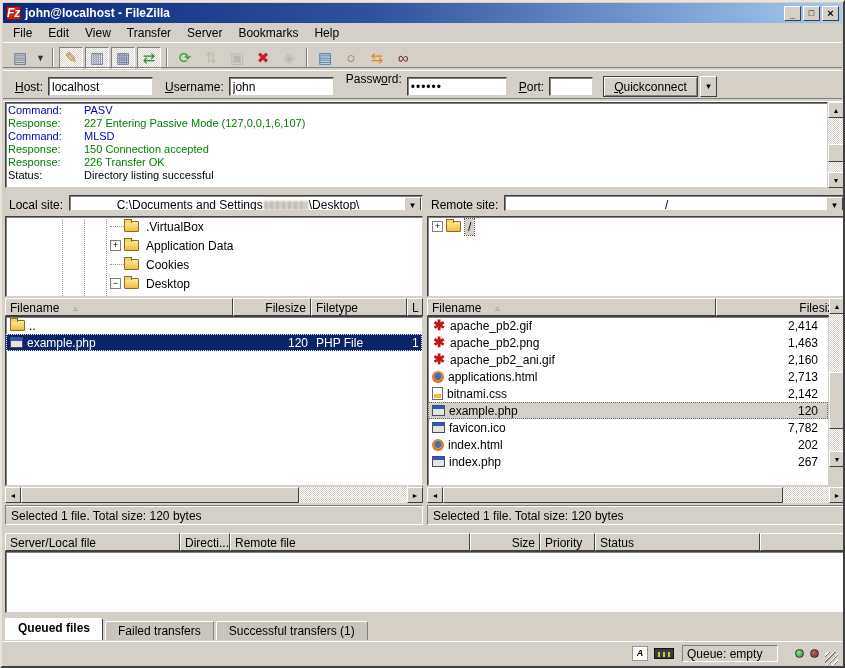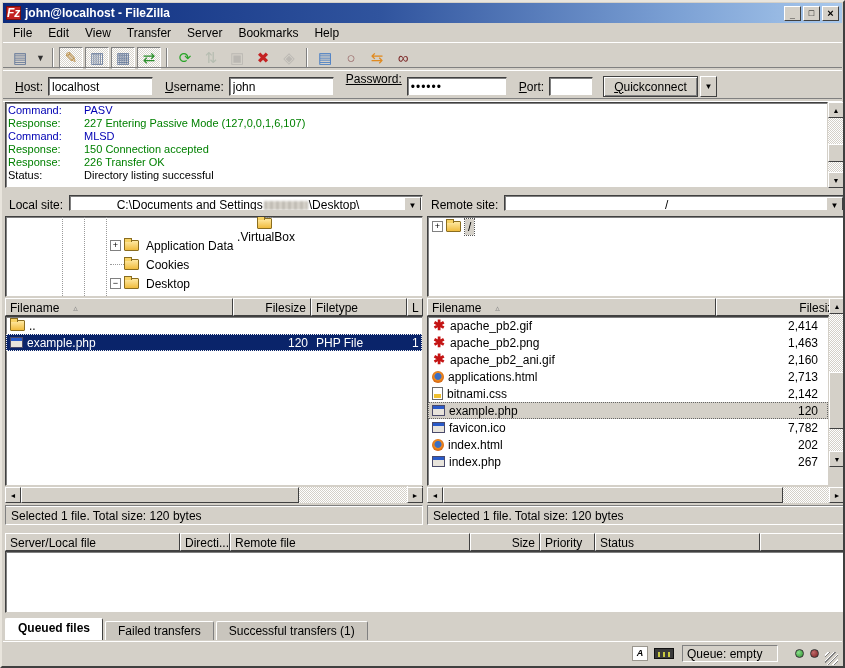--- a/index.html
+++ b/index.html
@@ -156,21 +156,21 @@
       <div class="tb-btn" style="color: rgb(224, 138, 32);">⇆</div>
       <div class="tb-btn" style="color: rgb(122, 36, 36);">∞</div>
     </div>
 
   <div id="qcbar">
     <span id="qc-fields" style="display:flex;align-items:center;">
         <div class="qc-label" style="margin: 0px 5px 0px 12px;"><span><u>H</u>ost:</span></div>
         <input class="qc-input field" value="localhost" style="width: 105px;">
         <div class="qc-label" style="margin: 0px 5px 0px 12px;"><span><u>U</u>sername:</span></div>
         <input class="qc-input field" value="john" style="width: 105px;">
-        <div class="qc-label" style="margin: 0px 5px 16px 12px; text-decoration: underline;"><span>Passw<u>o</u>rd:</span></div>
+        <div class="qc-label" style="margin: 0px 5px 16px 12px;"><span>Passw<u>o</u>rd:</span></div>
         <input class="qc-input field" value="••••••" style="width: 100px; letter-spacing: 1px;">
         <div class="qc-label" style="margin: 0px 5px 0px 12px;"><span><u>P</u>ort:</span></div>
         <input class="qc-input field" style="width: 44px;">
       </span>
     <button id="qc-btn"><span><u>Q</u>uickconnect</span></button>
     <div id="qc-dd" class="out">▼</div>
   </div>
 
   <div id="log" class="field">
       <div class="log-line">
@@ -211,21 +211,21 @@
       <div class="site-label">Local site:</div>
       <div class="combo field">
         <span id="lpath">C:\Documents and Settings<div class="redacted" style="display: inline-block;"></div>\Desktop\</span>
         <div class="combo-dd out">▼</div>
       </div>
     </div>
     <div class="treebox field" id="ltree">
       <div class="guide" style="left:56px;"></div>
       <div class="guide" style="left:78px;"></div>
       <div class="guide" style="left:100px;"></div>
-    <div class="tree-row" style="padding-left: 104px; flex-direction: column;">
+    <div class="tree-row" style="padding-left: 104px;">
           <span style="width: 14px; flex: 0 0 auto; border-top: 1px dotted rgb(154, 154, 154); height: 0px; margin-right: 0px;"></span>
           <div class="ic ic-folder"></div>
           <div class="tree-label">.VirtualBox</div>
         </div>
         <div class="tree-row" style="padding-left: 104px;">
           <div class="expander">+</div>
           <div class="ic ic-folder"></div>
           <div class="tree-label">Application Data</div>
         </div>
         <div class="tree-row" style="padding-left: 104px;">

